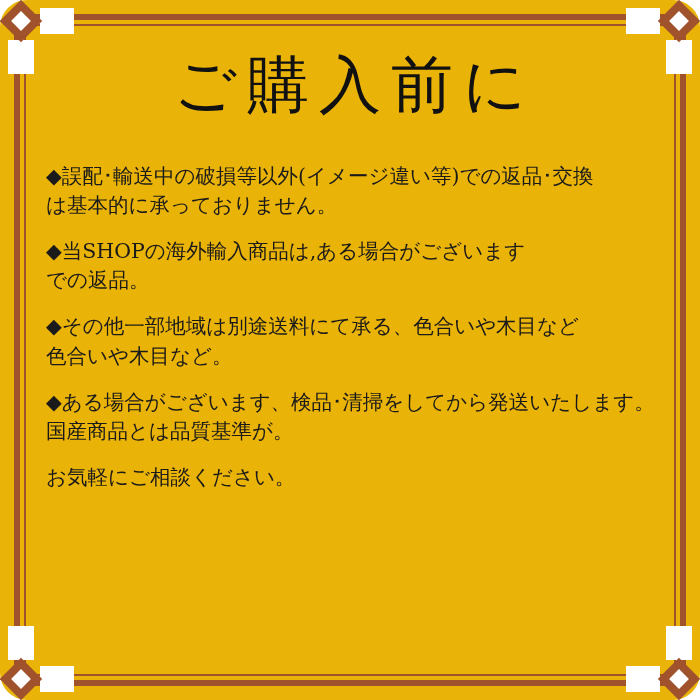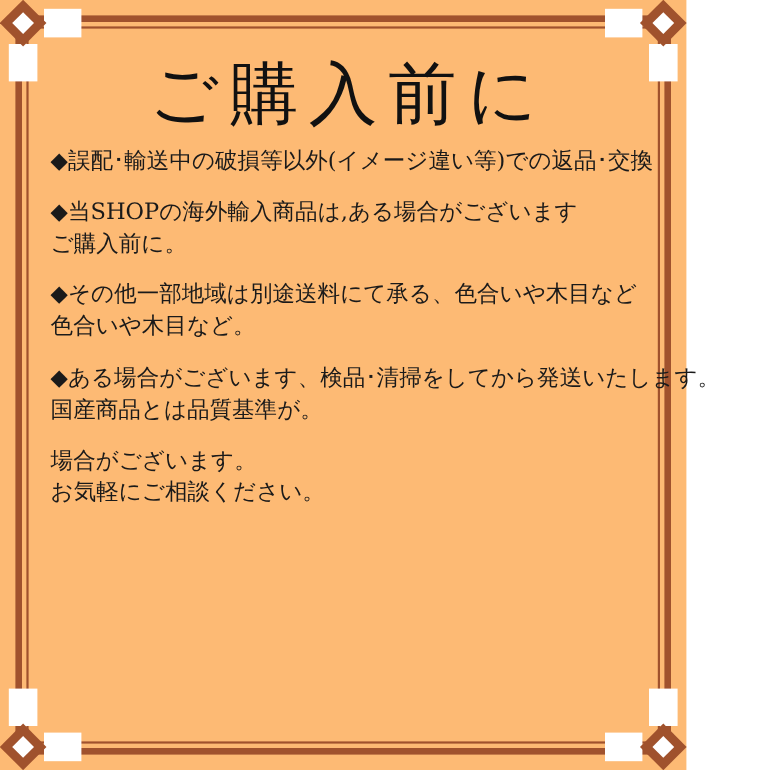--- a/index.html
+++ b/index.html
@@ -9,24 +9,25 @@
   body {
     width: 700px;
     height: 700px;
     background: #ffffff;
     font-family: "Liberation Serif", serif;
     overflow: hidden;
   }
 
   .page {
     position: relative;
-    width: 624px;
+    width: 700px;
     height: 700px;
-    background: #fdba74;
+    background: #eab308;
     box-sizing: border-box;
+    border-radius: 27px;
   }
 
   
   .frame-outer {
     position: absolute;
     left: 14px;
     top: 14px;
     right: 14px;
     bottom: 14px;
     border: 6px solid #a0522d;
@@ -96,21 +97,21 @@
     line-height: 1.0;
     letter-spacing: 10px;
     font-weight: 400;
     color: #111111;
     margin: 14px 0 0 0;
     padding-left: 10px;
     font-family: "DejaVu Serif", "Liberation Serif", serif;
   }
 
   .notes {
-    margin-top: 16px;
+    margin-top: 46px;
     padding-left: 2px;
   }
 
   .note {
     color: #1a1a1a;
     font-size: 20.5px;
     line-height: 1.42;
     margin-bottom: 17px;
     letter-spacing: 0px;
     font-family: "DejaVu Serif", "Liberation Serif", serif;
@@ -147,37 +148,37 @@
   <div class="diamond-inner br"></div>
 
   <div class="content">
 
     <h1 class="title">ご購入前に</h1>
 
     <div class="notes">
 
       <div class="note">
         <span class="line">◆誤配･輸送中の破損等以外(イメージ違い等)での返品･交換</span>
+        <span class="line">は基本的に承っておりません。</span>
       </div>
 
       <div class="note">
         <span class="line">◆当SHOPの海外輸入商品は,ある場合がございます</span>
-        <span class="line">ご購入前に。</span>
+        <span class="line">での返品。</span>
       </div>
 
       <div class="note">
         <span class="line">◆その他一部地域は別途送料にて承る、色合いや木目など</span>
         <span class="line">色合いや木目など。</span>
       </div>
 
       <div class="note">
         <span class="line">◆ある場合がございます、検品･清掃をしてから発送いたします。</span>
         <span class="line">国産商品とは品質基準が。</span>
       </div>
 
       <div class="note">
-        <span class="line">場合がございます。</span>
         <span class="line">お気軽にご相談ください。</span>
       </div>
 
     </div>
   </div>
 </div>
 
 </body></html>

